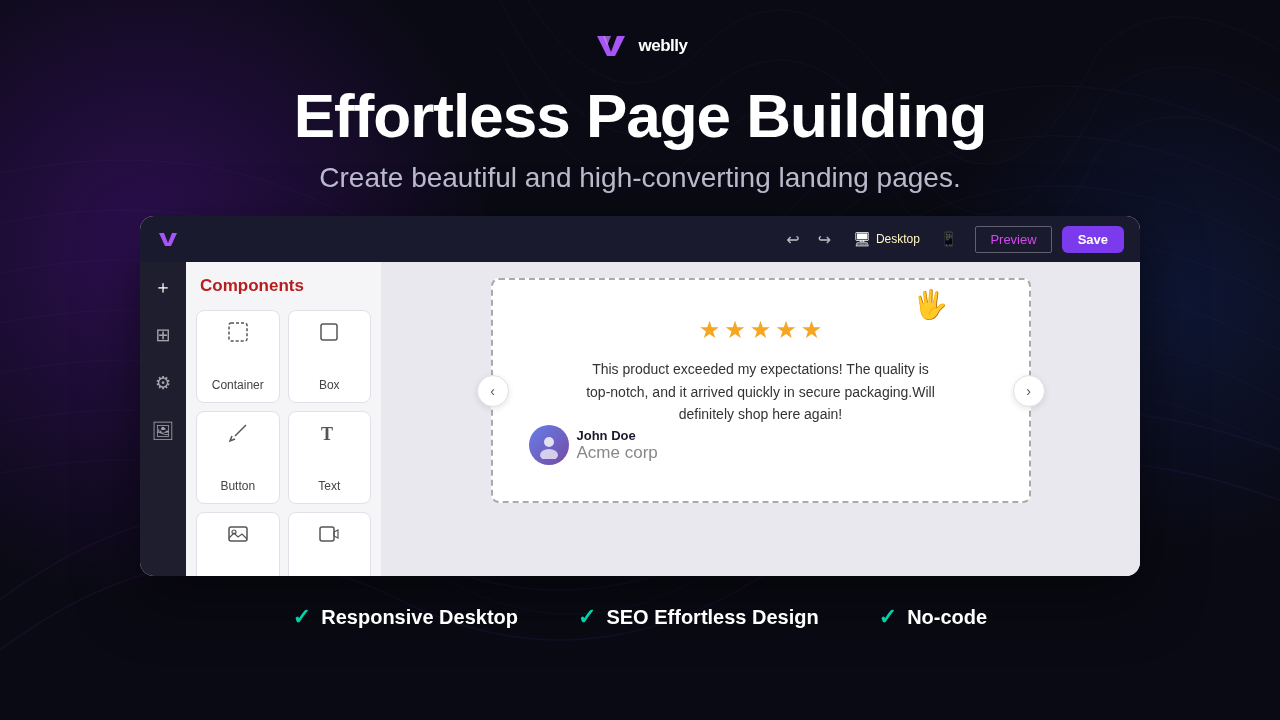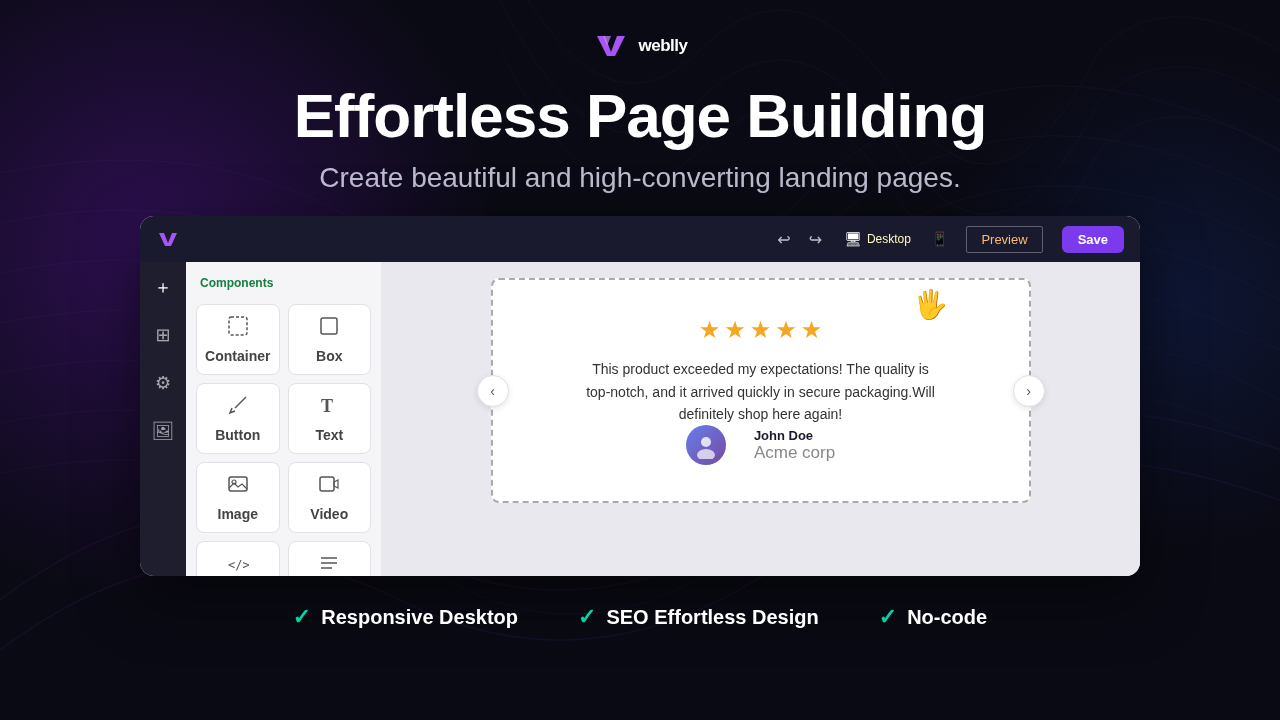--- a/index.html
+++ b/index.html
@@ -165,36 +165,35 @@
       color: white;
     }
     .toolbar-device-text {
       color: #fef9c3;
       font-size: 12px;
       font-weight: 500;
     }
     .toolbar-preview-btn {
       background: transparent;
       border: 1px solid rgba(255,255,255,0.3);
-      color: #fdba74;
+      color: #d946ef;
       padding: 5px 14px;
       border-radius: 2px;
       font-size: 13px;
       cursor: pointer;
     }
     .toolbar-save-btn {
       background: #7c3aed;
       border: none;
       color: white;
       padding: 6px 16px;
       border-radius: 6px;
       font-size: 13px;
       font-weight: 600;
       cursor: pointer;
-      margin-left: 9px;
     }
 
     
     .editor-body {
       display: flex;
       flex: 1;
       overflow: hidden;
     }
 
     
@@ -225,23 +224,23 @@
 
     
     .components-panel {
       width: 195px;
       background: #f5f5f7;
       padding: 14px 10px;
       flex-shrink: 0;
       overflow: hidden;
     }
     .components-title {
-      font-size: 12px;
+      font-size: 17px;
       font-weight: 700;
-      color: #15803d;
+      color: #b91c1c;
       margin-bottom: 14px;
       padding-left: 4px;
     }
     .components-grid {
       display: grid;
       grid-template-columns: 1fr 1fr;
       gap: 8px;
     }
     .component-item {
       background: white;
@@ -252,23 +251,24 @@
       flex-direction: column;
       align-items: center;
       gap: 6px;
       cursor: pointer;
     }
     .component-icon {
       font-size: 18px;
       color: #555;
     }
     .component-label {
-      font-size: 14px;
+      font-size: 12px;
       color: #444;
-      font-weight: 700;
+      font-weight: 400;
+      margin-top: 24px;
     }
 
     
     .editor-canvas {
       flex: 1;
       background: #e8e8ee;
       display: flex;
       align-items: flex-start;
       justify-content: center;
       padding: 16px;
@@ -306,22 +306,22 @@
       font-size: 14px;
       color: #333;
       line-height: 1.6;
       max-width: 360px;
       margin-left: auto;
       margin-right: auto;
     }
     .testimonial-author {
       display: flex;
       align-items: center;
-      justify-content: center;
-      gap: 28px;
+      justify-content: flex-start;
+      gap: 8px;
     }
     .author-avatar {
       width: 40px;
       height: 40px;
       border-radius: 50%;
       background: linear-gradient(135deg, #667eea, #764ba2);
       display: flex;
       align-items: center;
       justify-content: center;
       color: white;

